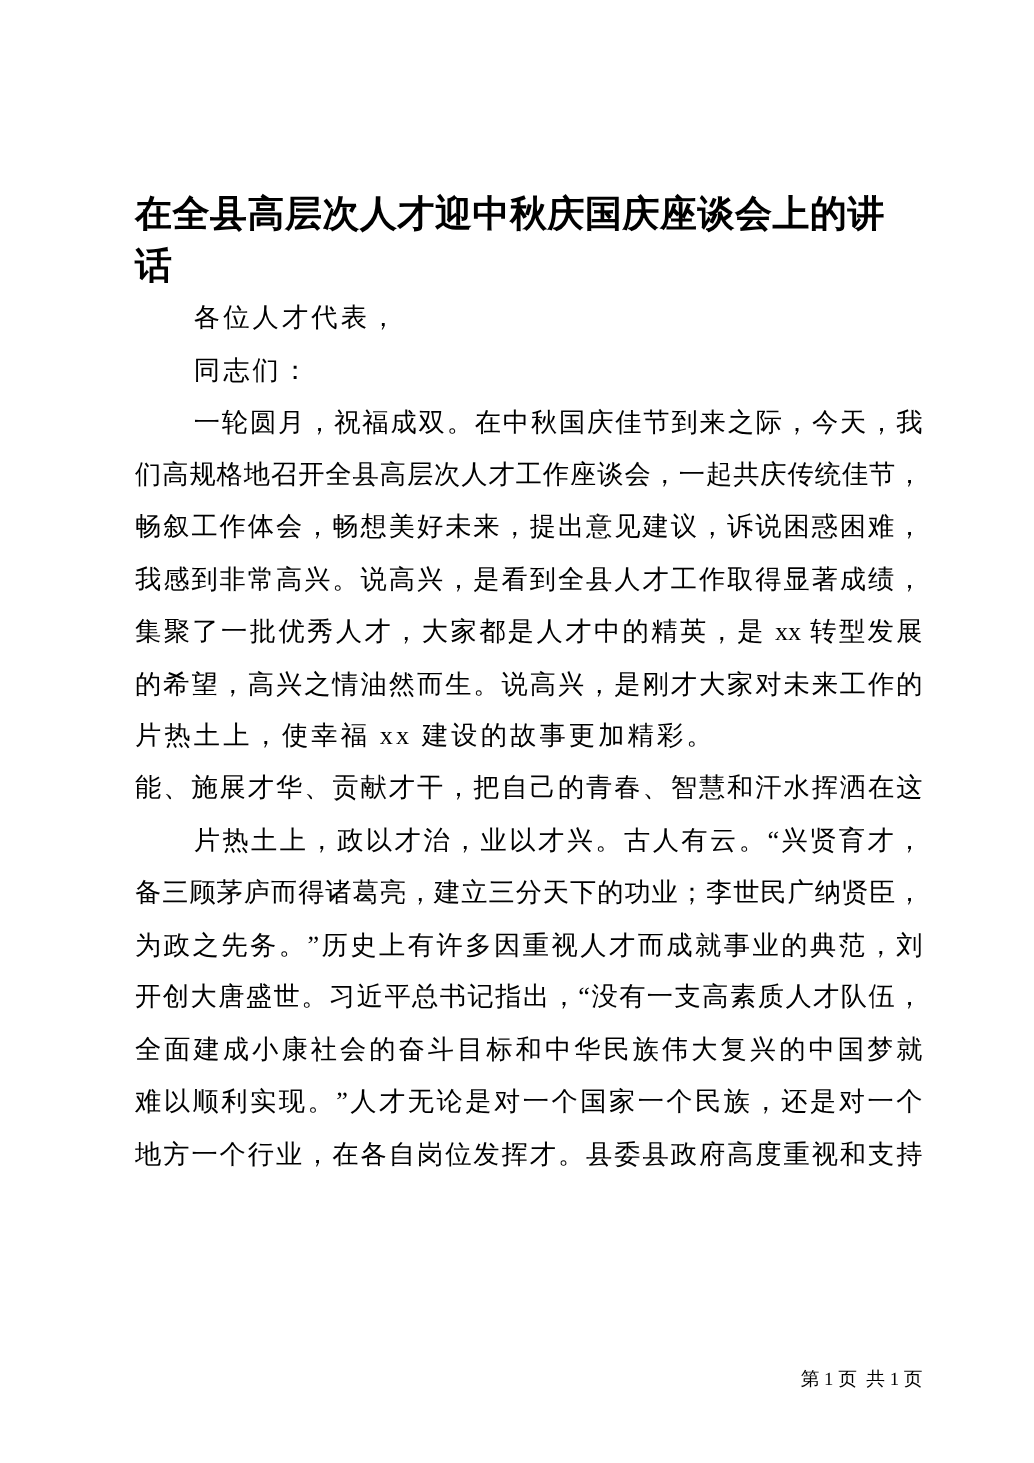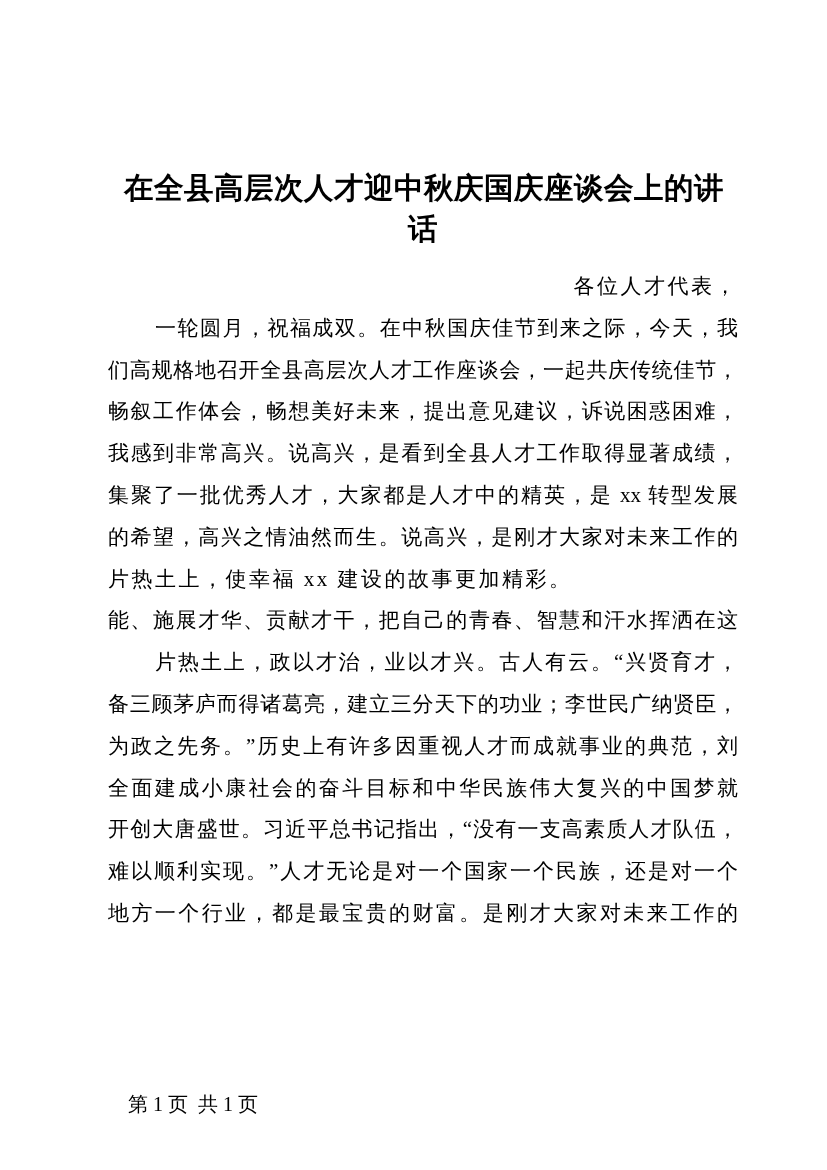--- a/index.html
+++ b/index.html
@@ -12,25 +12,24 @@
     width: 827px;
     height: 1170px;
     background: #ffffff;
     color: #000000;
     font-family: "Liberation Serif", "DejaVu Serif", serif;
     box-sizing: border-box;
     padding: 152px 89px 0 108px;
     overflow: hidden;
   }
   .title {
-    margin: 16px;
+    margin: 0;
     font-size: 29.5px;
     font-weight: 700;
     line-height: 41px;
-    text-align: center;
     letter-spacing: 0.5px;
   }
   .title .title-line {
     white-space: nowrap;
   }
   .body-text {
     font-size: 21px;
     line-height: 41.8px;
   }
   .line {
@@ -38,59 +37,59 @@
     white-space: nowrap;
   }
   .line.j {
     text-align: justify;
     text-align-last: justify;
     letter-spacing: 0;
     white-space: normal;
   }
   .line.ind {
     text-indent: 47px;
-    text-align: right;
   }
   .footer {
     position: absolute;
     left: 108px;
     width: 630px;
     top: 1076px;
-    text-align: left;
-    font-size: 20px;
+    text-align: right;
+    font-size: 15px;
     line-height: 19px;
     white-space: pre;
   }
 </style>
 </head>
 <body>
 
 <div class="page">
 
   <h1 class="title">
     <div class="title-line">在全县高层次人才迎中秋庆国庆座谈会上的讲</div>
     <div class="title-line">话</div>
   </h1>
 
   <div class="body-text" id="body-lines">
       <div class="line ind">各位人才代表，</div>
+      <div class="line ind">同志们：</div>
       <div class="line j ind">一轮圆月，祝福成双。在中秋国庆佳节到来之际，今天，我</div>
       <div class="line j">们高规格地召开全县高层次人才工作座谈会，一起共庆传统佳节，</div>
       <div class="line j">畅叙工作体会，畅想美好未来，提出意见建议，诉说困惑困难，</div>
       <div class="line j">我感到非常高兴。说高兴，是看到全县人才工作取得显著成绩，</div>
       <div class="line j">集聚了一批优秀人才，大家都是人才中的精英，是 xx 转型发展</div>
       <div class="line j">的希望，高兴之情油然而生。说高兴，是刚才大家对未来工作的</div>
       <div class="line">片热土上，使幸福 xx 建设的故事更加精彩。</div>
       <div class="line j">能、施展才华、贡献才干，把自己的青春、智慧和汗水挥洒在这</div>
       <div class="line j ind">片热土上，政以才治，业以才兴。古人有云。“兴贤育才，</div>
       <div class="line j">备三顾茅庐而得诸葛亮，建立三分天下的功业；李世民广纳贤臣，</div>
       <div class="line j">为政之先务。”历史上有许多因重视人才而成就事业的典范，刘</div>
+      <div class="line j">开创大唐盛世。习近平总书记指出，“没有一支高素质人才队伍，</div>
       <div class="line j">全面建成小康社会的奋斗目标和中华民族伟大复兴的中国梦就</div>
-      <div class="line j">开创大唐盛世。习近平总书记指出，“没有一支高素质人才队伍，</div>
       <div class="line j">难以顺利实现。”人才无论是对一个国家一个民族，还是对一个</div>
-      <div class="line j">地方一个行业，都是最宝贵的财富。是刚才大家对未来工作的</div>
+      <div class="line j">地方一个行业，在各自岗位发挥才。县委县政府高度重视和支持</div>
     </div>
 
   <div class="footer">
     <span>第 1 页  共 1 页</span>
   </div>
 
 </div>
 
 </body></html>

